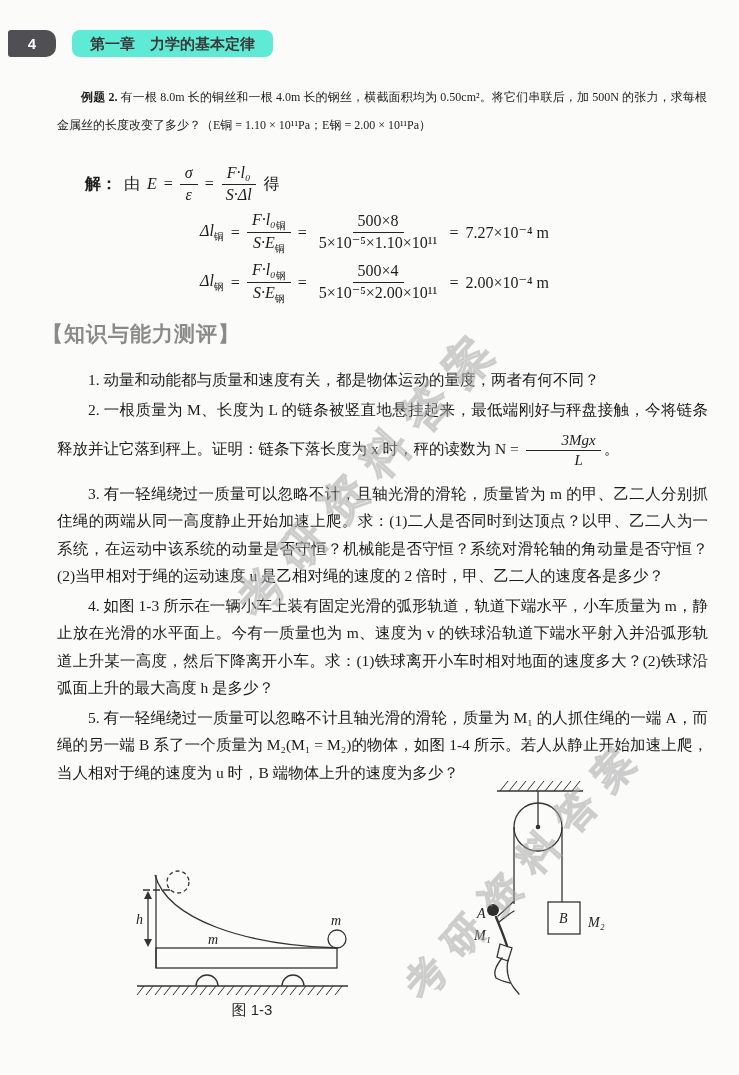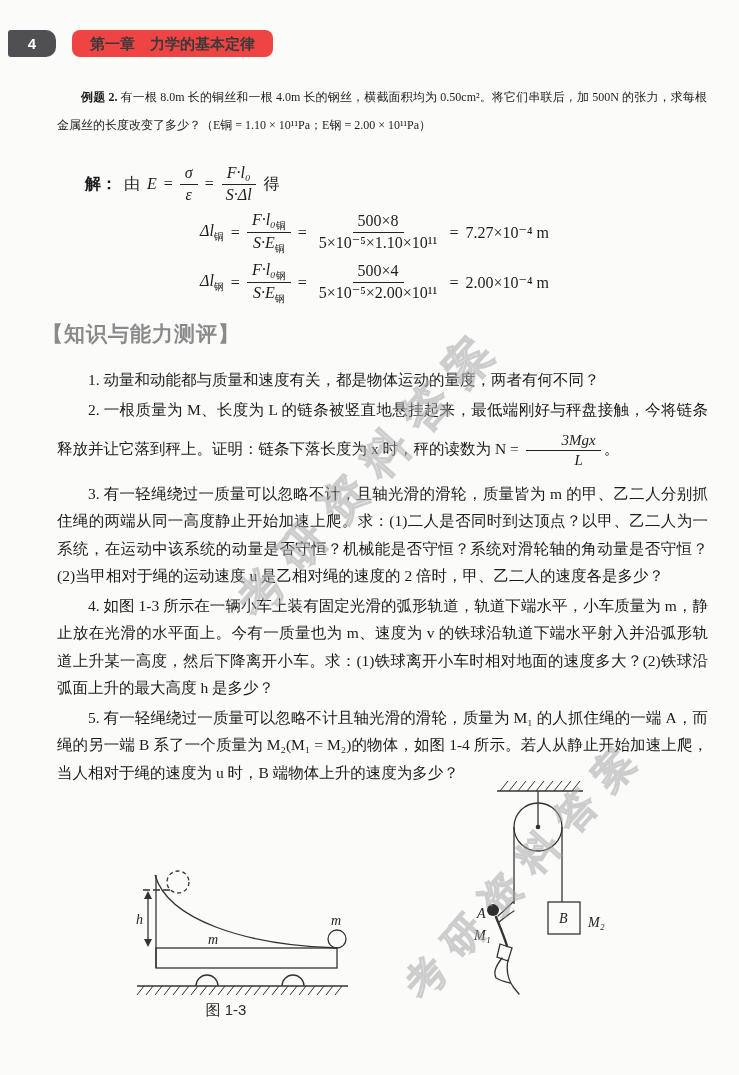--- a/index.html
+++ b/index.html
@@ -43,21 +43,21 @@
   .problems{position:absolute;top:366px;left:57px;width:651px;}
   .problems p{margin:0 0 2px 0;font-size:15.5px;line-height:27.5px;
     text-align:justify;text-indent:2em;}
   .inlinefrac{font-size:15px;line-height:1.25;margin:8px 3px;}
   
   .fig-svg{position:absolute;}
   .fig13{left:110px;top:845px;}
   .fig14{left:430px;top:770px;}
   .caption{position:absolute;top:1001px;font-size:15px;color:#2b2b2b;
     font-family:"Liberation Sans","DejaVu Sans",sans-serif;text-align:center;}
-  .cap13{left:96px;width:260px;}
+  .cap13{left:122px;width:260px;}
   .cap14{left:430px;width:210px;}
   svg text{font-family:"Liberation Serif","DejaVu Serif",serif;fill:#222;}
   svg .lbl{font-size:14px;font-style:italic;}
   
   .wm{position:absolute;white-space:nowrap;text-align:center;pointer-events:none;
     font-family:"Liberation Sans","DejaVu Sans",sans-serif;font-weight:bold;
     color:rgba(175,175,175,0.12);-webkit-text-stroke:1.3px rgba(168,168,168,0.5);
     letter-spacing:16px;z-index:5;}
   .wm1{left:30px;top:440px;width:680px;font-size:46px;transform:rotate(-48deg);}
   .wm2{left:290px;top:840px;width:470px;font-size:40px;transform:rotate(-48deg);}
@@ -65,21 +65,21 @@
 </head>
 <body>
 
 <div class="page">
 
   <div class="wm wm1">考研资料答案</div>
   <div class="wm wm2">考研资料答案</div>
 
   <div class="header">
     <div class="badge" id="badge" style="background: rgb(79, 79, 84);">4</div>
-    <div class="pill" id="pill" style="background: #ef4444;">第一章　力学的基本定律</div>
+    <div class="pill" id="pill" style="background: #5eead4;">第一章　力学的基本定律</div>
   </div>
 
   <p class="para example"><b class="lead">例题 2.</b><span> 有一根 8.0m 长的铜丝和一根 4.0m 长的钢丝，横截面积均为 0.50cm²。将它们串联后，加 500N 的张力，求每根金属丝的长度改变了多少？（E铜 = 1.10 × 10¹¹Pa；E钢 = 2.00 × 10¹¹Pa）</span></p>
 
   <div class="frow solution">
     <span class="bold">解：</span>
     <span>由</span>
     <span class="it">E</span>
     <span>=</span>
     <span class="frac">

